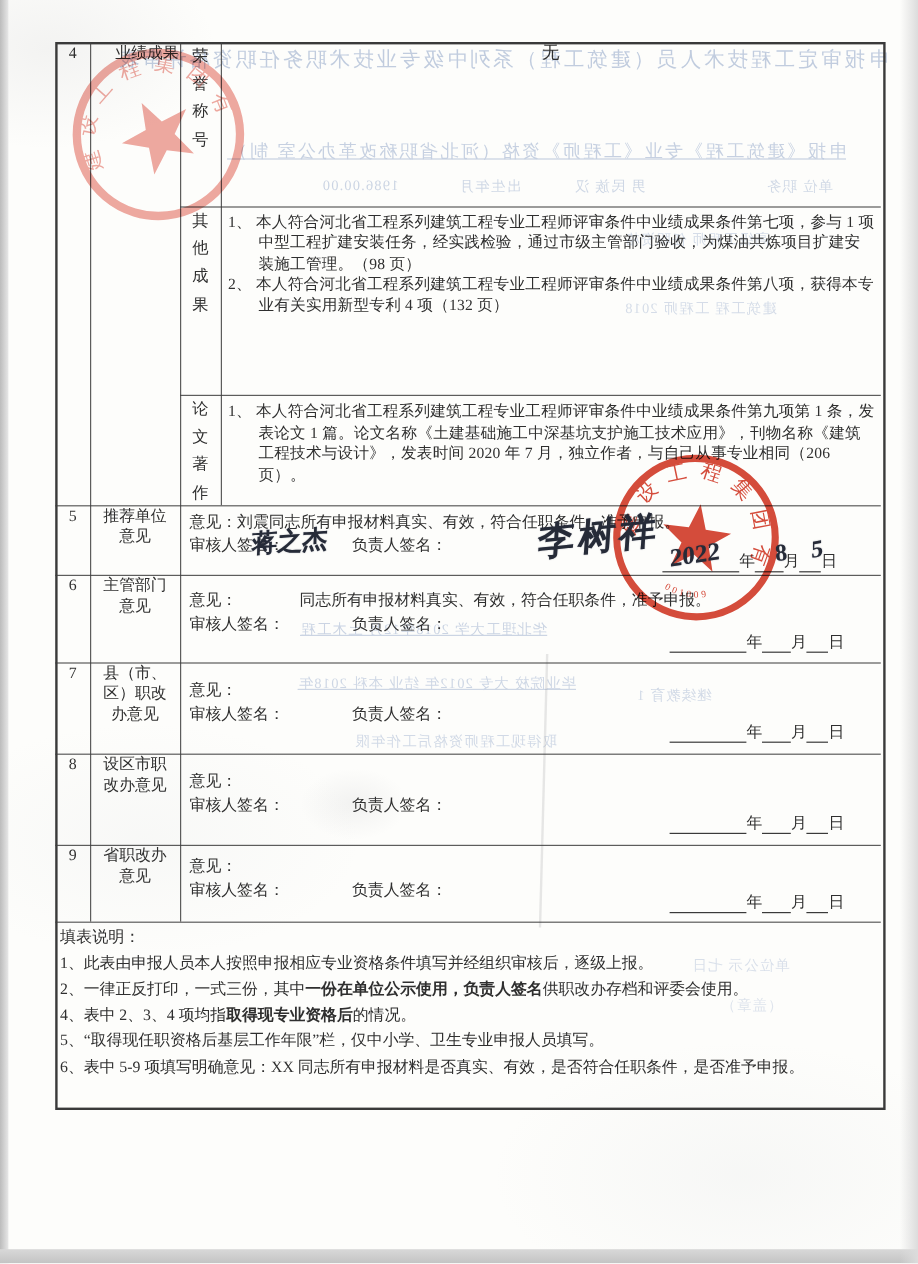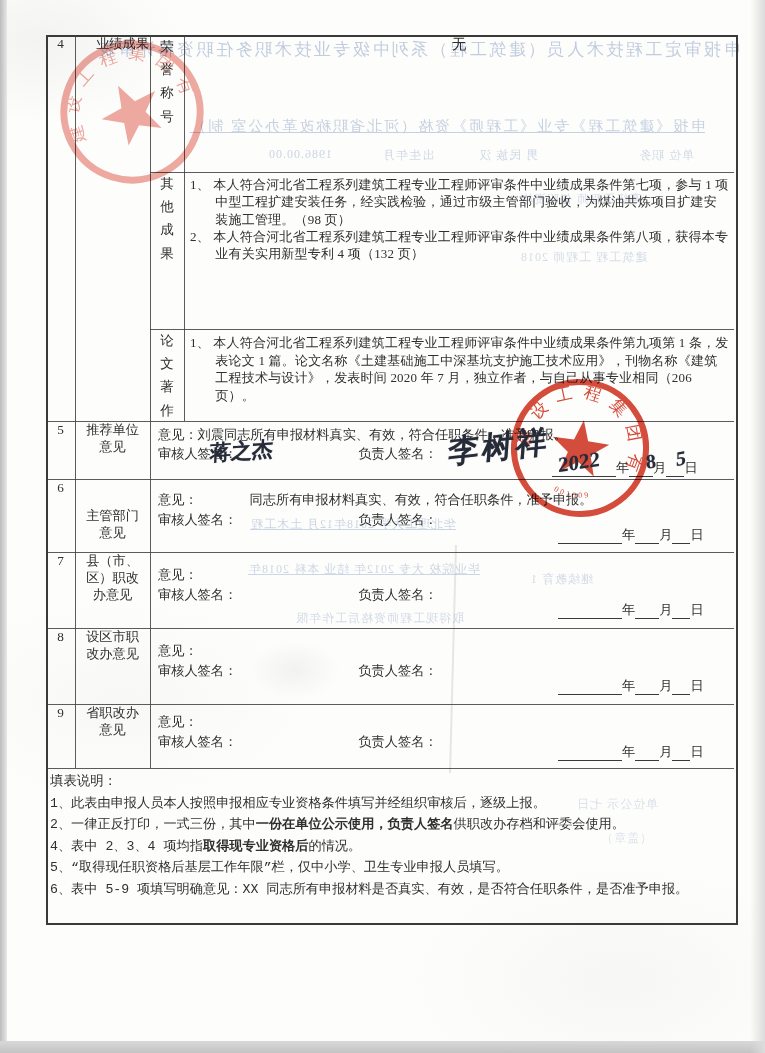--- a/index.html
+++ b/index.html
@@ -18,33 +18,33 @@
   #edge-right{left:750px;top:0;width:15px;height:1053px;background:linear-gradient(270deg,#dcdcdc,rgba(230,230,230,0));}
   .line{position:absolute;background:#3f3f3f;opacity:.85;z-index:2;}
   #table-border{position:absolute;left:46px;top:35px;width:688px;height:886px;border:2px solid #3a3a3a;z-index:2;}
   .cell-text{position:absolute;z-index:3;font-size:13.2px;line-height:1.3;}
   .center-cell{display:flex;align-items:flex-start;justify-content:center;text-align:center;}
   .vlabel span{display:inline-block;width:15px;word-break:break-all;line-height:1.72;font-size:13.5px;text-align:center;}
   .items p{margin:0;padding-left:1.95em;text-indent:-1.95em;font-size:13px;line-height:17.3px;letter-spacing:.2px;}
   .papers p{line-height:17.6px;}
   .opline{position:absolute;z-index:3;font-size:13.2px;white-space:nowrap;}
   .sigline{position:absolute;z-index:3;font-size:13.2px;white-space:nowrap;}
-  .sigline .leader{margin-left:118px;font-family:Liberation Mono, monospace;}
+  .sigline .leader{margin-left:53px;font-family:Liberation Mono, monospace;}
   .dateline{position:absolute;z-index:3;font-size:13.2px;display:flex;align-items:flex-end;white-space:nowrap;}
   .blank{display:inline-block;border-bottom:1px solid #3a3a3a;height:14px;}
   .w64{width:64px}.w24{width:24px}.w18{width:18px}
   .gap52{margin-left:52px;}
   .ink{position:absolute;z-index:6;color:#262b38;font-weight:bold;
        text-shadow:0 0 1px rgba(35,40,65,.45);white-space:nowrap;}
   .bleed{position:absolute;z-index:1;transform:scaleX(-1);color:#6f8ab8;
          filter:blur(.5px);white-space:nowrap;letter-spacing:1px;}
   .bleed.u{text-decoration:underline;}
   .stamp{position:absolute;z-index:5;mix-blend-mode:multiply;}
   .crease{position:absolute;z-index:1;}
-  #notes-box .note-line{font-size:13.2px;margin-top:3.6px;white-space:nowrap;font-family:Liberation Mono, monospace;}
+  #notes-box .note-line{font-size:13.2px;margin-top:3.6px;white-space:nowrap;}
   #notes-box .b{font-weight:bold;}
   #notes-title{font-size:13.4px;margin-bottom:2px;font-family:Liberation Mono, monospace;}
 </style>
 </head>
 <body>
 
 <div id="paper">
 
   <div class="bleed" style="left:58px;top:38px;width:682px;font-size:17px;letter-spacing:2.5px;opacity:.42;">申报审定工程技术人员（建筑工程）系列中级专业技术职务任职资格评审表</div>
   <div class="bleed u" style="left:105px;top:117px;width:600px;font-size:15px;letter-spacing:2px;opacity:.38;">申报《建筑工程》专业《工程师》资格（河北省职称改革办公室 制）</div>
@@ -112,21 +112,21 @@
     <span class="blank w18"></span>
       <span>日</span>
   </div>
   <span class="ink" style="left:210px;top:437px;font-size:21px;transform:rotate(-4deg) skewX(-6deg);">蒋之杰</span>
   <span class="ink" style="left:448px;top:426px;font-size:31px;letter-spacing:3px;transform:rotate(-6deg) skewX(-10deg);">李树祥</span>
   <span class="ink" style="left:558px;top:450px;font-size:21px;transform:rotate(-9deg) skewX(-8deg);">2022</span>
   <span class="ink" style="left:646px;top:450px;font-size:20px;transform:rotate(-5deg);">8</span>
   <span class="ink" style="left:676px;top:447px;font-size:20px;transform:rotate(-10deg) skewX(-10deg);">5</span>
 
   <div class="cell-text center-cell" style="left:46px;top:479px;width:29px;height:73px;">6</div>
-  <div class="cell-text center-cell" style="left:75px;top:479px;width:75px;height:73px;padding:0 6px;box-sizing:border-box;margin-top:28px;">主管部门意见</div>
+  <div class="cell-text center-cell" style="left:75px;top:479px;width:75px;height:73px;padding:0 6px;box-sizing:border-box;">主管部门意见</div>
   <div class="opline" style="left:158px;top:491px;">
     <span>意见：</span><span class="gap52">同志所有申报材料真实、有效，符合任职条件，准予申报。</span>
   </div>
   <div class="sigline" style="left:158px;top:511px;">
     <span>审核人签名：</span>
     <span class="leader">负责人签名：</span>
   </div>
   <div class="dateline" style="left:558px;top:526px;">
     <span class="blank w64"></span>
       <span>年</span>

